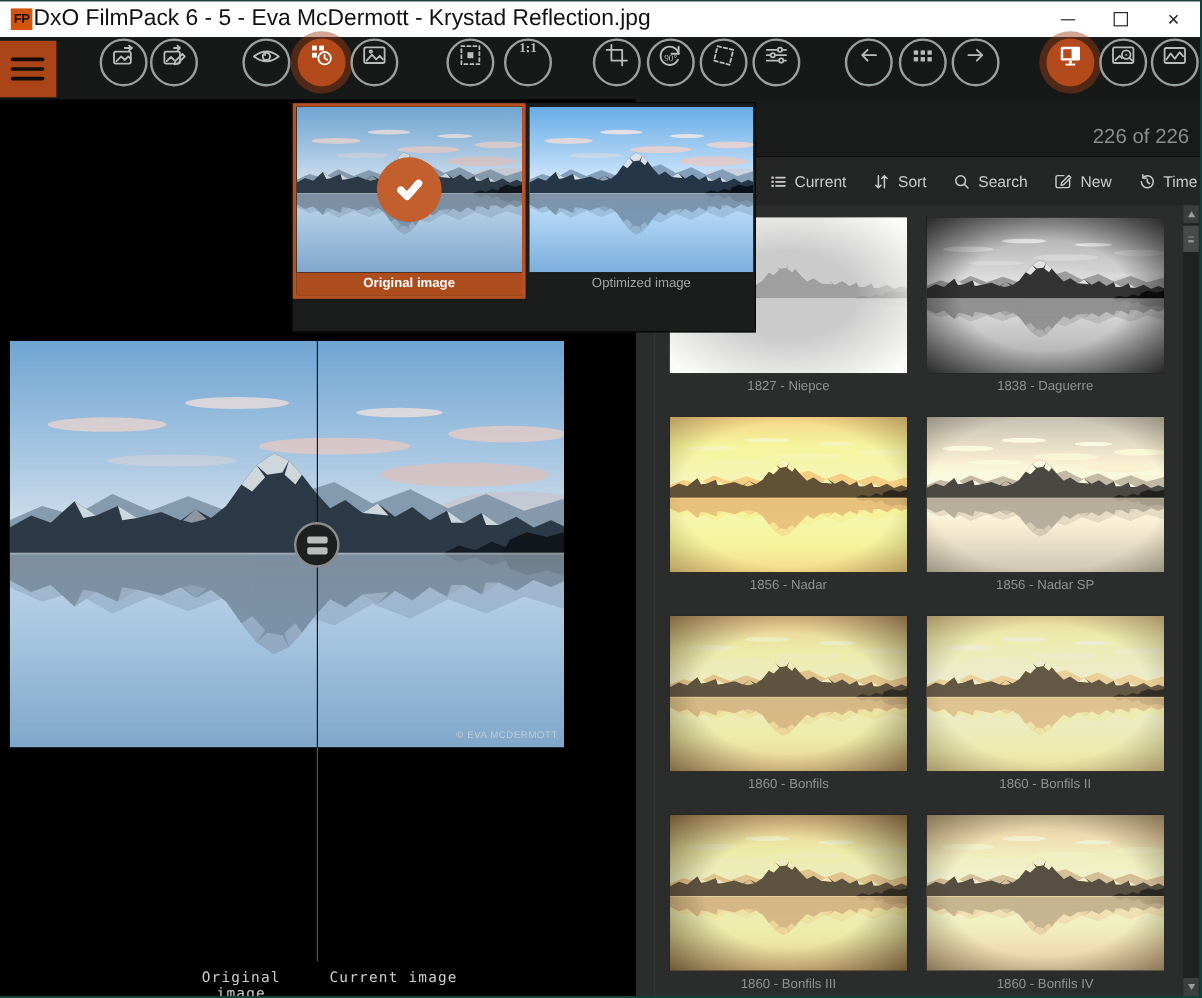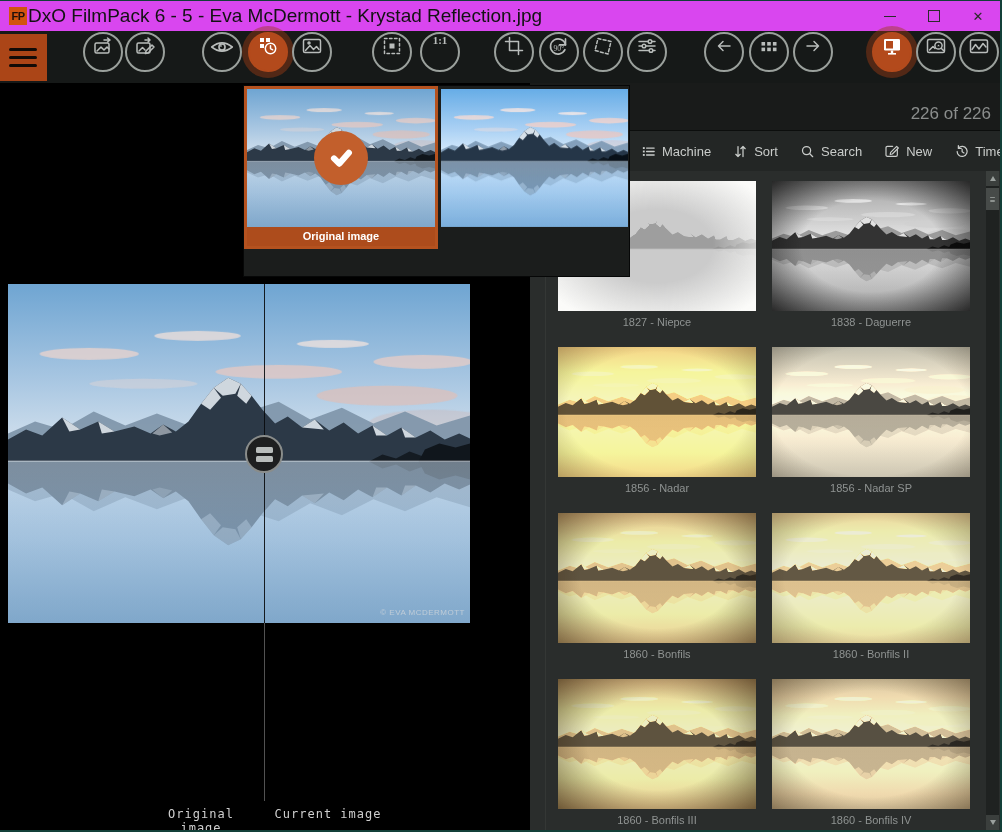--- a/index.html
+++ b/index.html
@@ -1,20 +1,20 @@
 <!DOCTYPE html>
 <html><head>
 <meta charset="utf-8">
 <style>
   html,body{margin:0;padding:0;background:#0d2f2b;}
   .window{position:relative;width:1002px;height:832px;box-sizing:border-box;
     border-top:1px solid #134039;border-right:2px solid #134039;border-bottom:2px solid #134039;
     font-family:"Liberation Sans",sans-serif;overflow:hidden;background:#000;}
   
-  .titlebar{position:absolute;left:0;top:0;width:1000px;height:30px;background:#d946ef;display:flex;align-items:center;}
+  .titlebar{position:absolute;left:0;top:0;width:1000px;height:30px;background:#ffffff;display:flex;align-items:center;}
   .app-icon{width:18px;height:18px;margin-left:9px;background:#d2540f;color:#20100a;font-weight:bold;
     font-size:11px;display:flex;align-items:center;justify-content:center;letter-spacing:-0.5px;}
   .title-text{margin-left:1px;font-size:19px;color:#121212;}
   .win-controls{margin-left:auto;display:flex;height:100%;}
   .win-btn{width:44px;height:100%;display:flex;align-items:center;justify-content:center;color:#2b2b2b;font-size:13px;}
   .max-glyph{width:10px;height:10px;border:1.4px solid #2b2b2b;display:block;}
   .min-glyph{width:12px;height:0;border-top:1.6px solid #2b2b2b;display:block;}
   
   .toolbar{position:absolute;left:0;top:30px;width:1000px;height:52px;background:#161918;}
   .menu-btn{position:absolute;left:0;top:3px;width:47px;height:47px;background:#ab4517;display:flex;flex-direction:column;justify-content:center;gap:5px;padding-left:9px;box-sizing:border-box;}
@@ -336,21 +336,21 @@
     <div class="filter-bar">
       <div class="fb-item">
         <svg width="15" height="15" viewBox="0 0 24 24">
             <g fill="#c9ccca" stroke="none">
               <rect x="3" y="5" width="3" height="3"></rect>
               <rect x="3" y="10.5" width="3" height="3"></rect>
               <rect x="3" y="16" width="3" height="3"></rect>
             </g>
             <path d="M9,6.5 h12 M9,12 h12 M9,17.5 h12" stroke-width="2.2"></path>
           </svg>
-        <span>Machine</span>
+        <span>Current</span>
       </div>
       <div class="fb-item">
         <svg width="15" height="15" viewBox="0 0 24 24">
             <path d="M8,4 v16 m0,0 l-3.5,-3.5 M8,20 l3.5,-3.5" stroke-width="2"></path>
             <path d="M16,20 v-16 m0,0 l-3.5,3.5 M16,4 l3.5,3.5" stroke-width="2"></path>
           </svg>
         <span>Sort</span>
       </div>
       <div class="fb-item">
         <svg width="15" height="15" viewBox="0 0 24 24">
@@ -486,17 +486,18 @@
             </svg>
         </div>
         <div class="cp-label">Original image</div>
       </div>
       <div class="cp-card alt">
         <div class="cp-thumb">
           <svg viewBox="0 0 512 340" preserveAspectRatio="none">
               <use href="#scape"></use>
             </svg>
         </div>
+        <div class="cp-label">Optimized image</div>
       </div>
     </div>
   </div>
 
 </div>
 
 </body></html>

